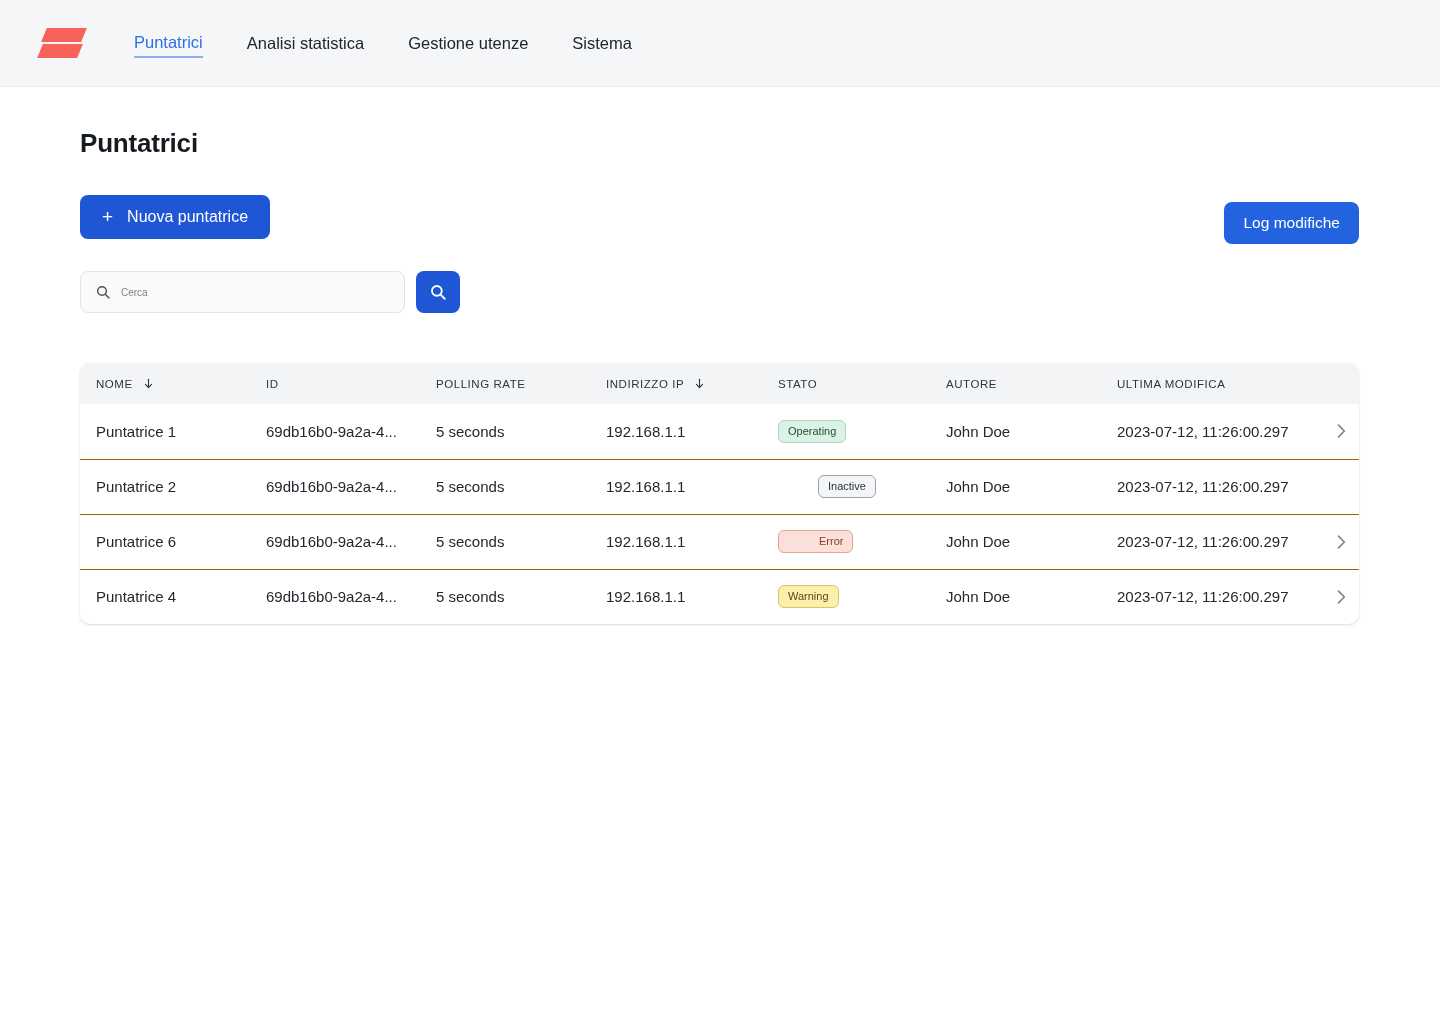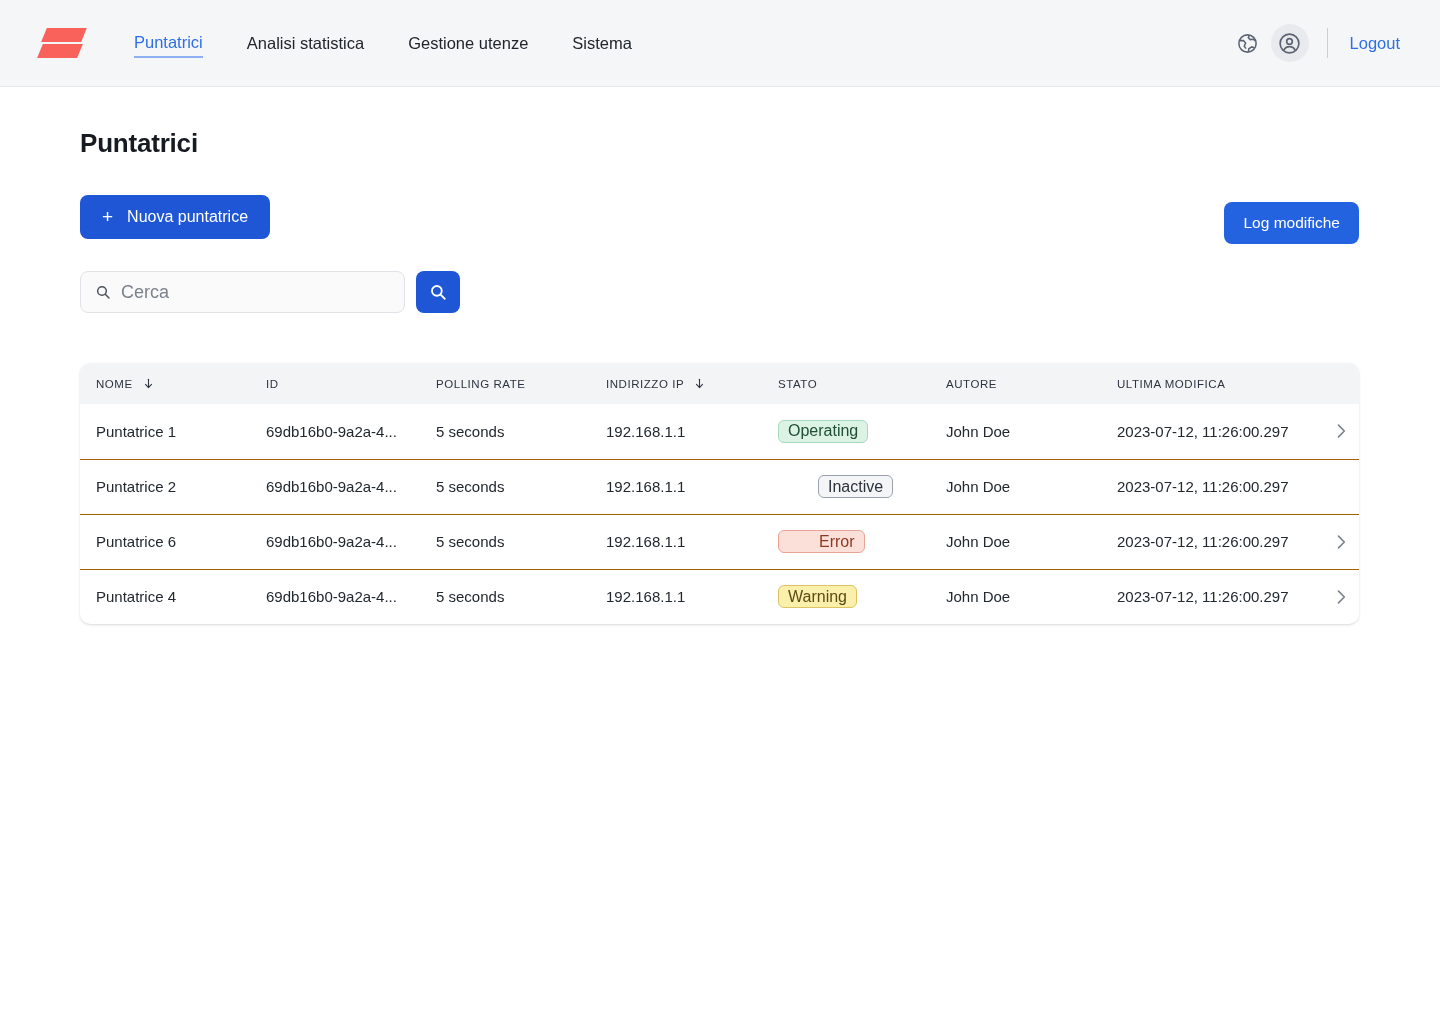--- a/index.html
+++ b/index.html
@@ -142,21 +142,21 @@
     background: #fafafa;
     border: 1px solid #dfe2e6;
     border-radius: 8px;
     display: flex;
     align-items: center;
     padding: 0 14px;
     gap: 10px;
   }
   .search-field input {
     border: none; outline: none; background: transparent;
-    font-size: 18px;
+    font-size: 10px;
     font-family: "Liberation Sans", sans-serif;
     color: #30363d;
     width: 100%;
   }
   .search-field input::placeholder { color: #7c838d; }
   .search-btn {
     width: 44px; height: 42px;
     background: #1e56d6;
     border: none; border-radius: 8px;
     display: flex; align-items: center; justify-content: center;
@@ -202,21 +202,21 @@
   .col-mod { width: 215px; }
   .col-arrow { width: 50px; }
 
   .badge {
     display: inline-flex;
     align-items: center;
     justify-content: center;
     height: 23px;
     padding: 0 9px;
     border-radius: 6px;
-    font-size: 16px;
+    font-size: 11px;
     line-height: 1;
     border: 1px solid transparent;
     white-space: nowrap;
   }
   .badge.operating { background: #dcf2e4; border-color: #a9d9bd; color: #1f4f35; }
   .badge.inactive  { background: #f4f5f6; border-color: #9aa2ad; color: #2c333c; margin-left: 40px; }
   .badge.error     { background: #fbdfd9; border-color: #e8a394; color: #8d3a22; padding-left: 40px; }
   .badge.warning   { background: #fbf0ab; border-color: #ddc463; color: #5d4a13; }
 
   .chevron { color: #7d848d; display: flex; align-items: center; justify-content: center; cursor: pointer; }
@@ -231,37 +231,20 @@
     <div class="logo-bar bottom"></div>
   </div>
 
   <nav class="nav">
     <div class="nav-item active">Puntatrici</div>
     <div class="nav-item">Analisi statistica</div>
     <div class="nav-item">Gestione utenze</div>
     <div class="nav-item">Sistema</div>
   </nav>
 
-  <div class="topbar-right">
-    <div class="icon-btn">
-      <svg width="23" height="23" viewBox="0 0 24 24" fill="none" stroke="currentColor" stroke-width="1.6">
-        <circle cx="12" cy="12" r="9"></circle>
-        <path d="M3.6 9h4.2l2.2 2.6-1.4 3.1 1.9 2.6M14 3.4l-1.2 2.4 2 2.1 3.4-.4 2.2 2.1M13 20.6l.4-3.1 3-1.9 2.8.9"></path>
-      </svg>
-    </div>
-    <div class="icon-btn hovered">
-      <svg width="25" height="25" viewBox="0 0 24 24" fill="none" stroke="currentColor" stroke-width="1.6">
-        <circle cx="12" cy="12" r="9"></circle>
-        <circle cx="12" cy="10" r="2.7"></circle>
-        <path d="M6.6 18.4a6 6 0 0 1 10.8 0"></path>
-      </svg>
-    </div>
-    <div class="divider-v"></div>
-    <div class="logout">Logout</div>
-  </div>
 </div>
 
 <div class="main">
 
   <h1 class="page-title">Puntatrici</h1>
 
   <div class="action-row">
     <button class="btn-primary">
       <span class="plus">+</span>
       <span>Nuova puntatrice</span>

